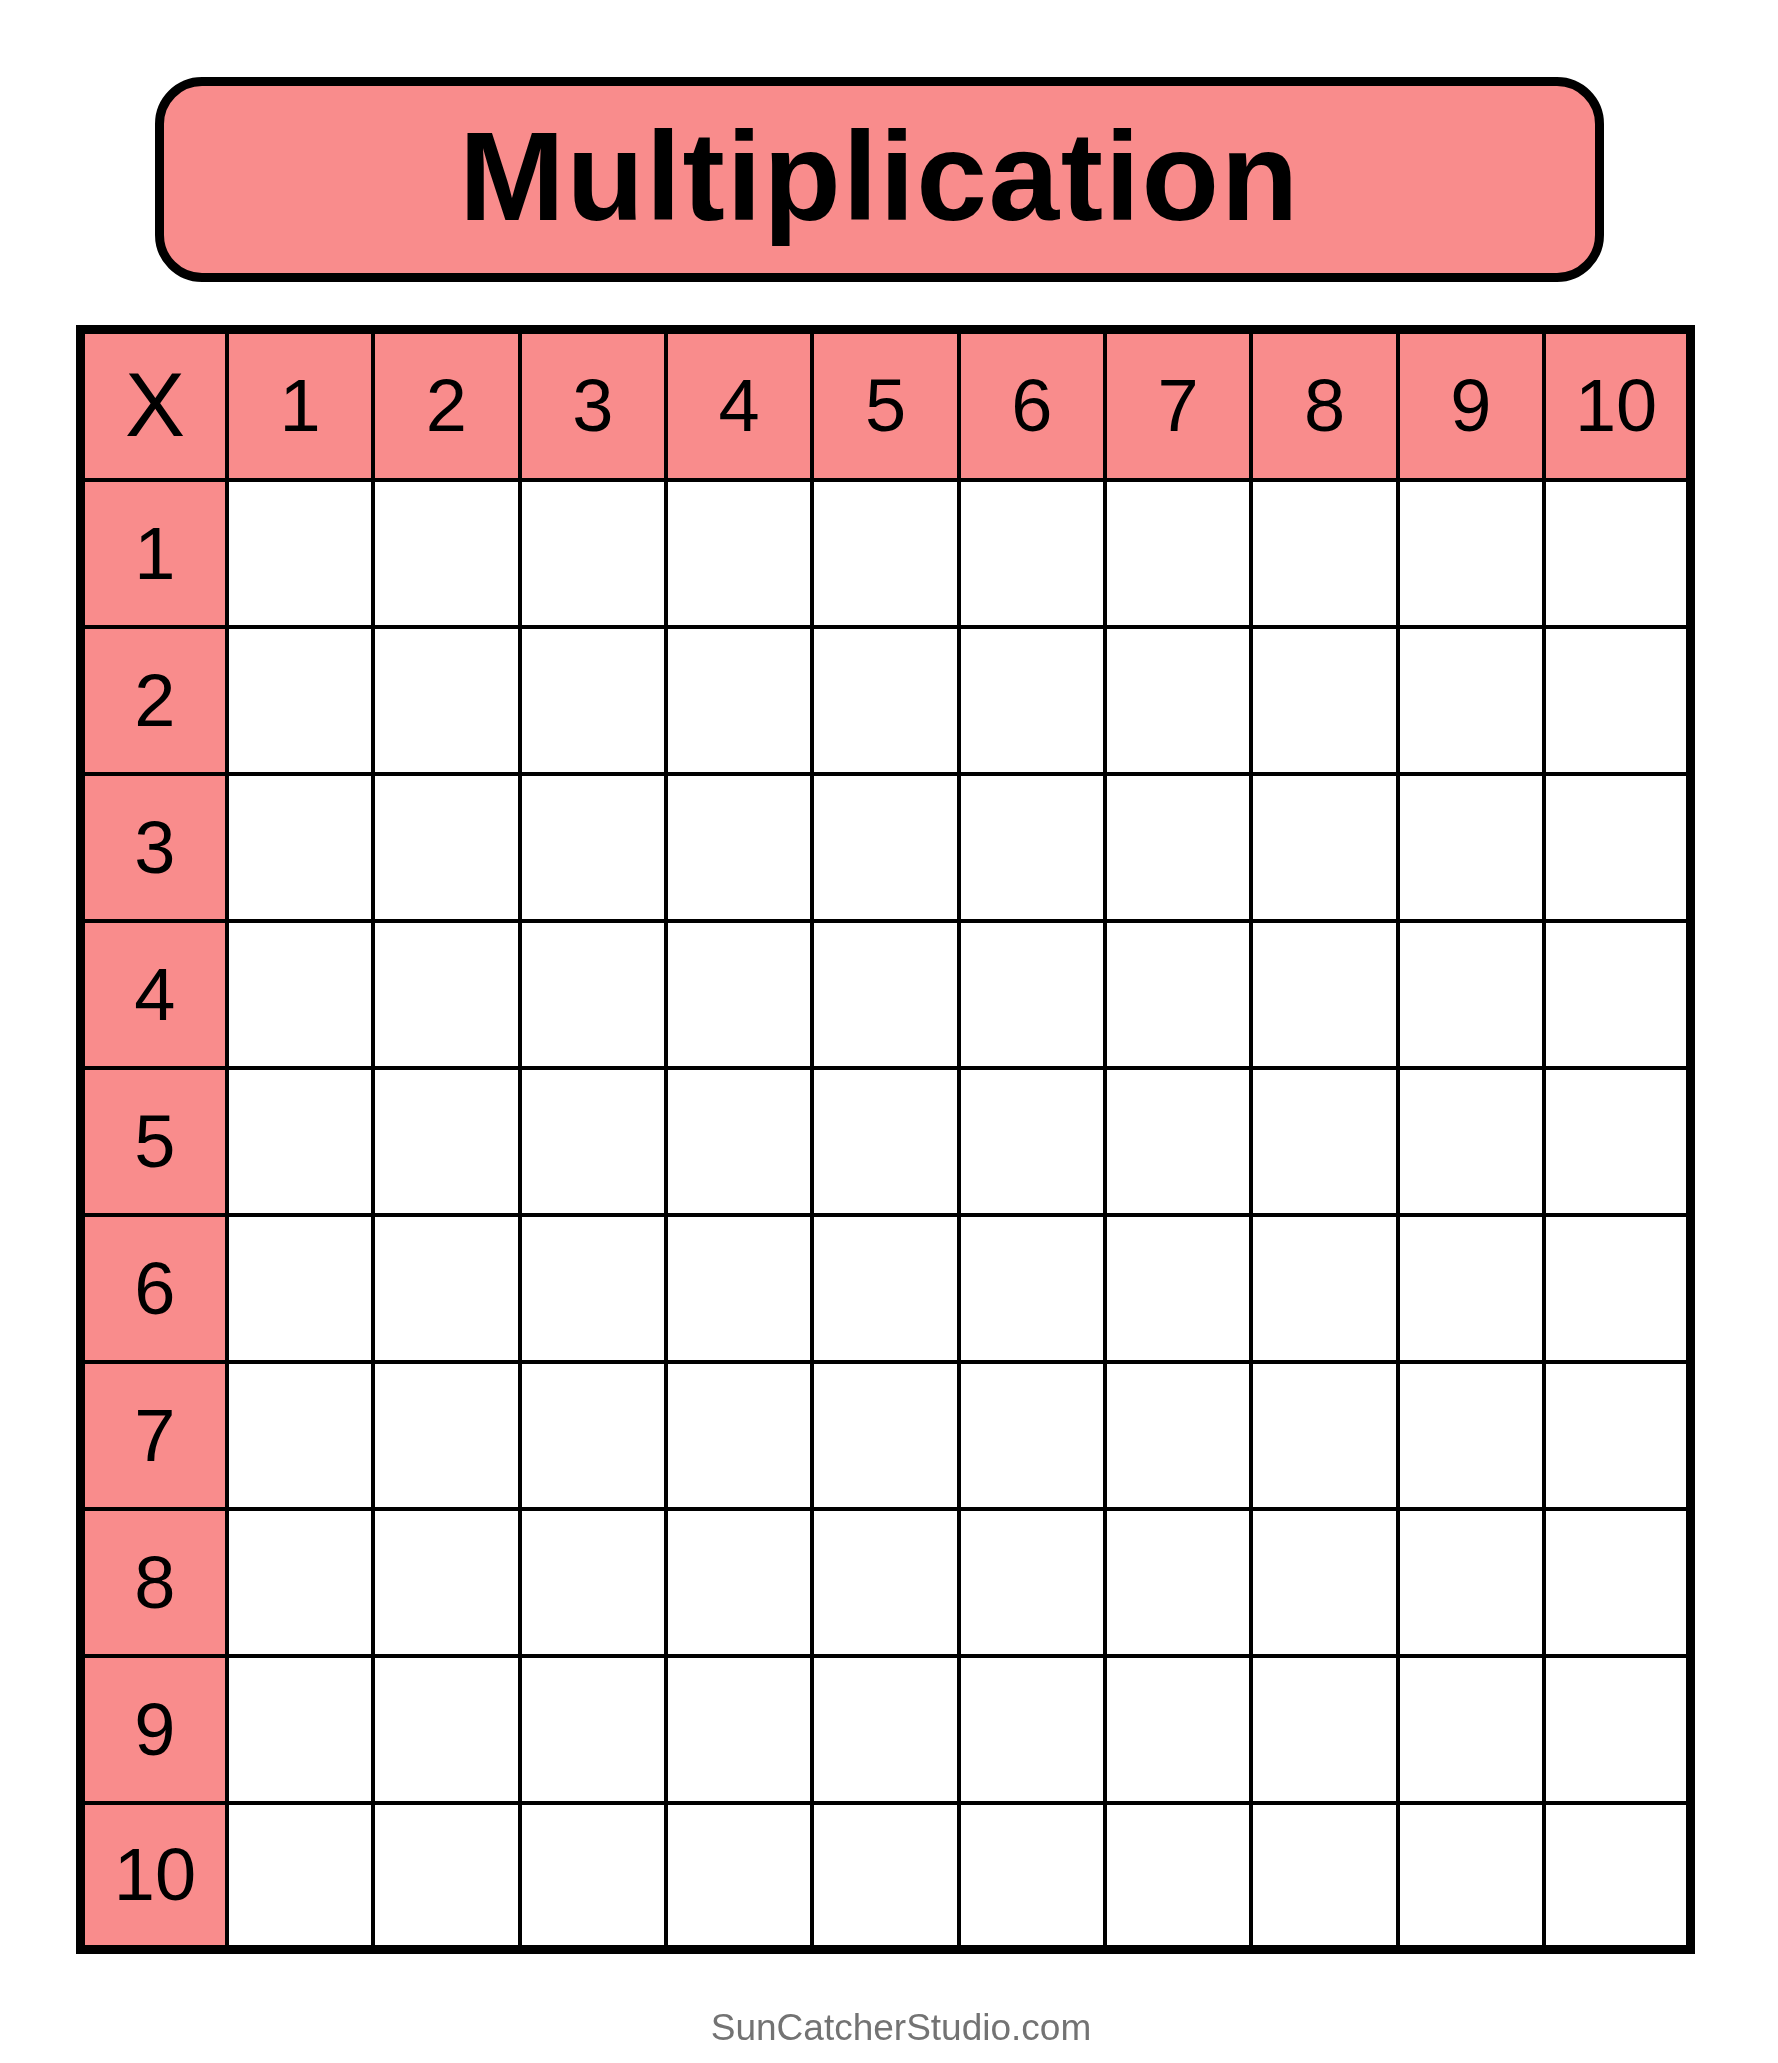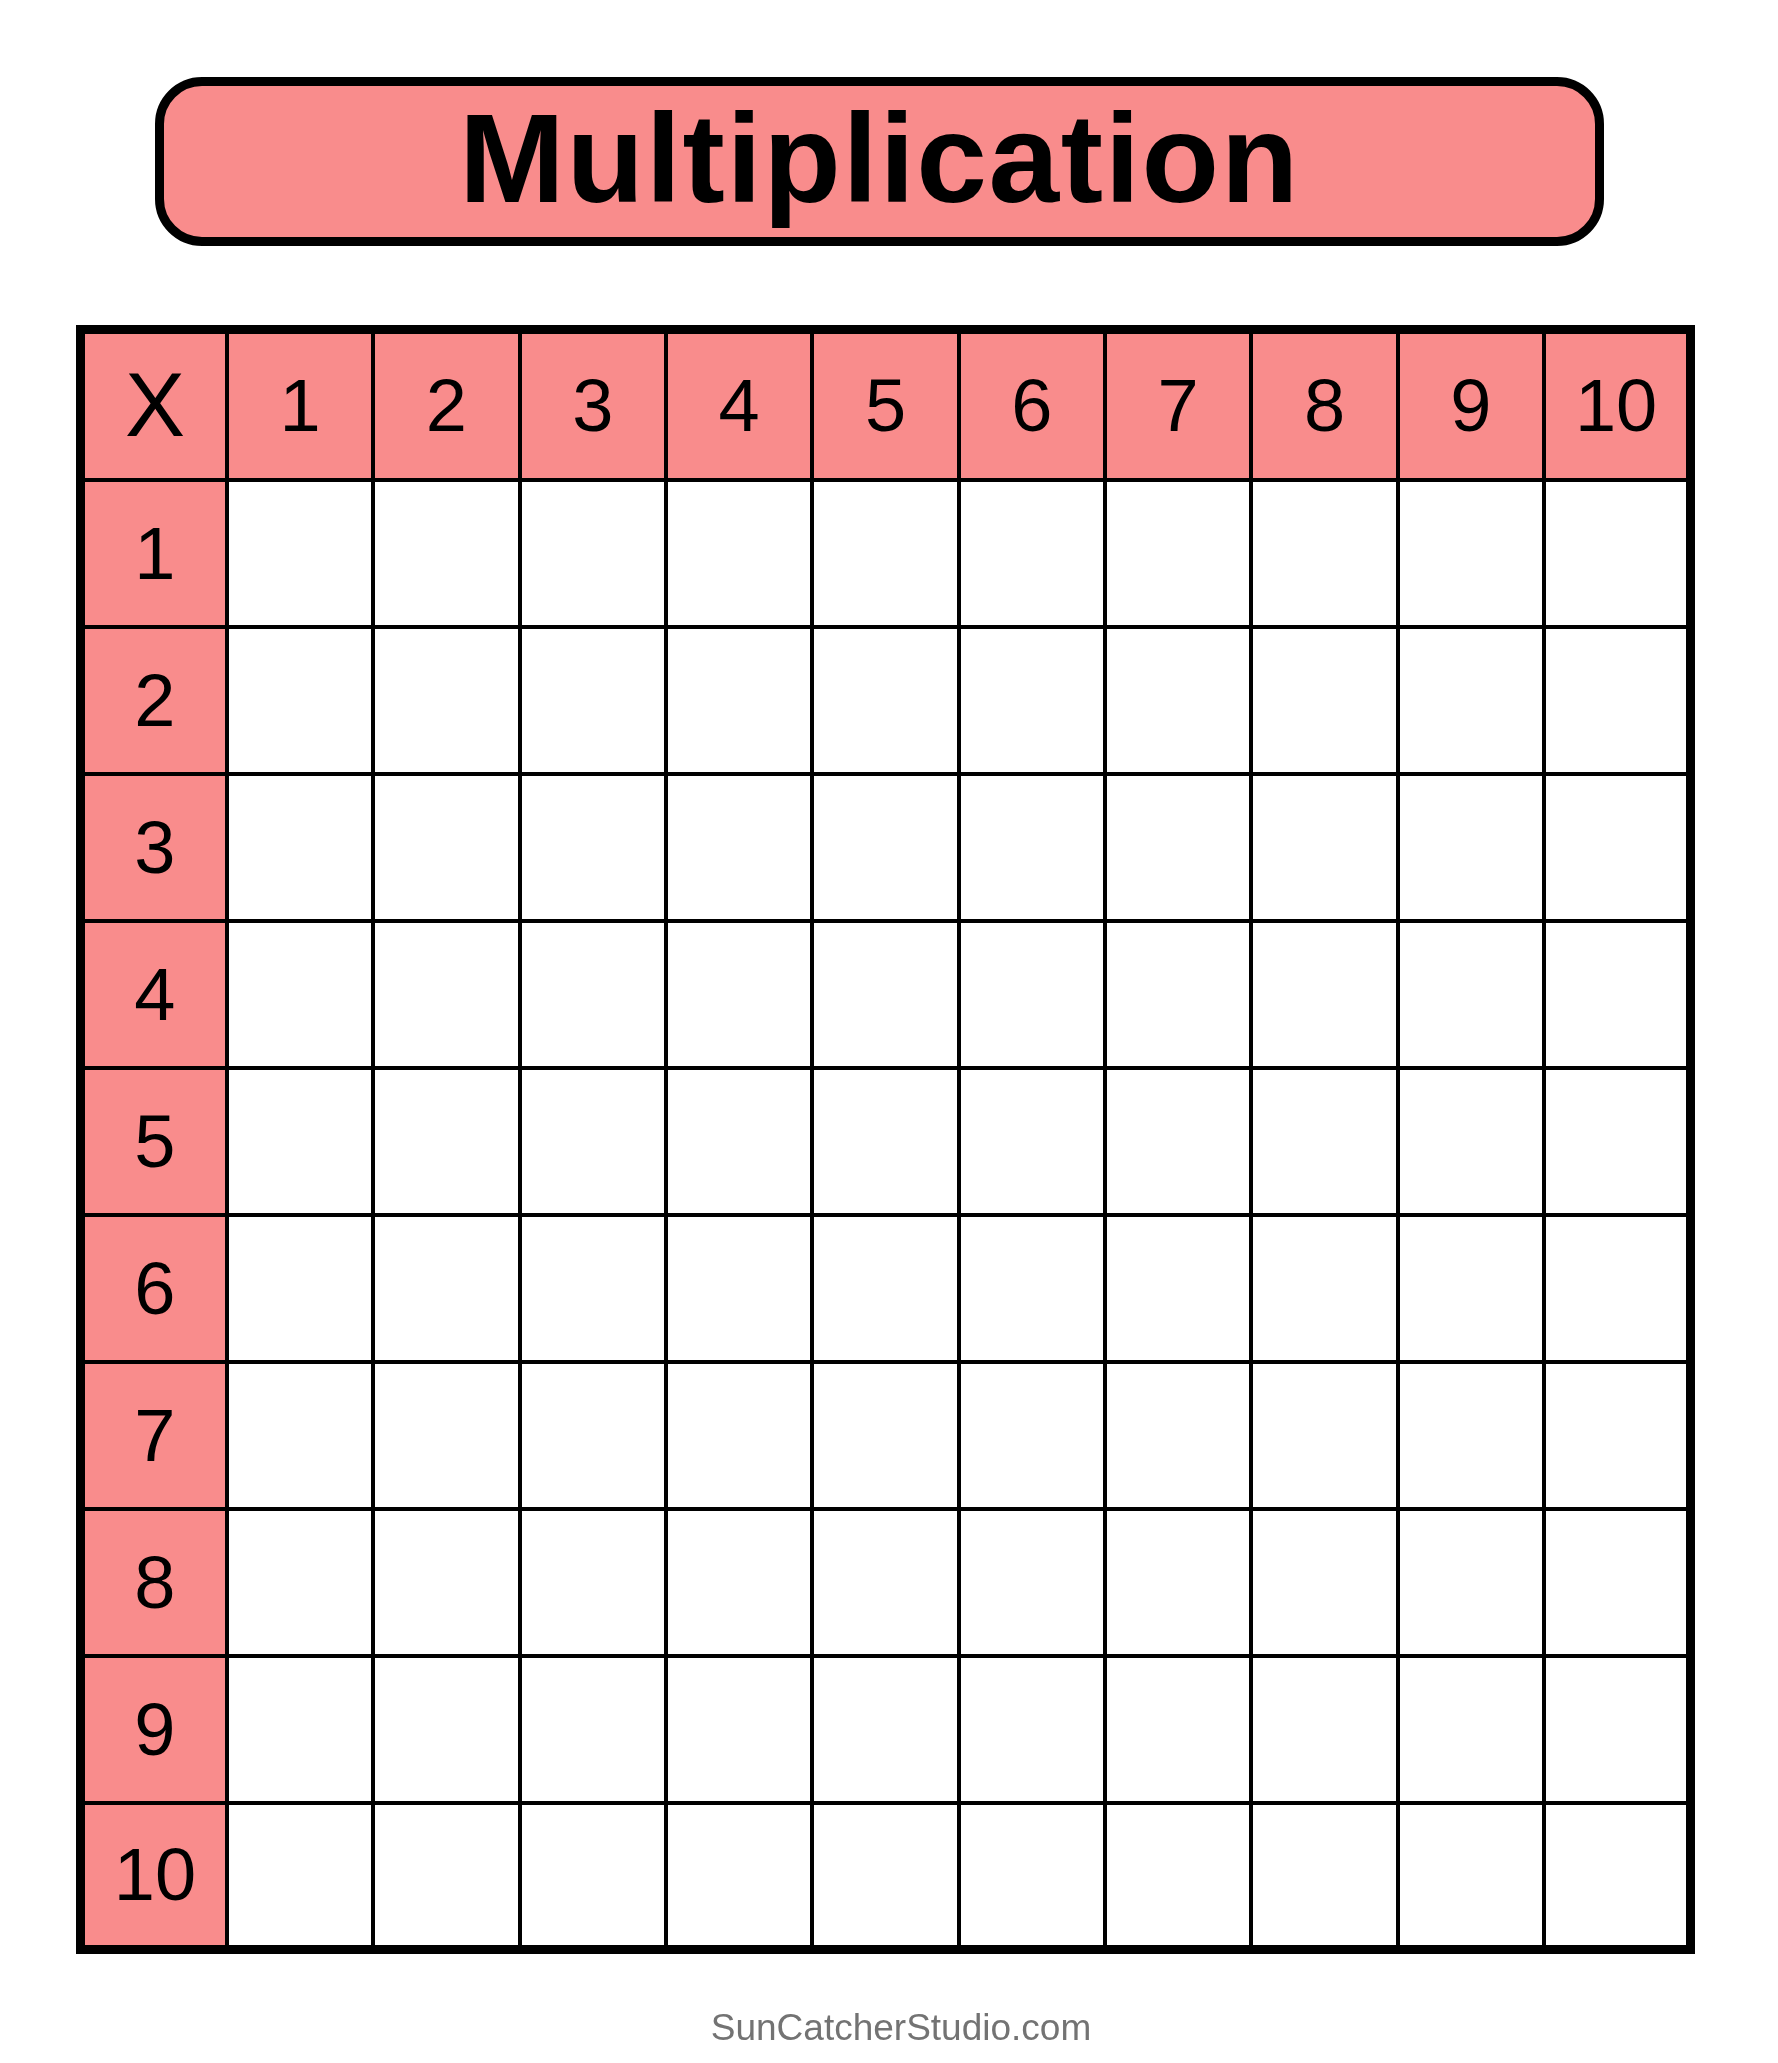--- a/index.html
+++ b/index.html
@@ -14,21 +14,21 @@
     font-family: "Liberation Sans", sans-serif;
     overflow: hidden;
   }
 
   
   .banner {
     position: absolute;
     left: 155px;
     top: 77px;
     width: 1449px;
-    height: 169px;
+    height: 205px;
     box-sizing: border-box;
     background: #F98C8C;
     border: 9px solid #000000;
     border-radius: 47px;
     display: flex;
     align-items: center;
     justify-content: center;
   }
   .banner .title-text {
     font-size: 127px;

